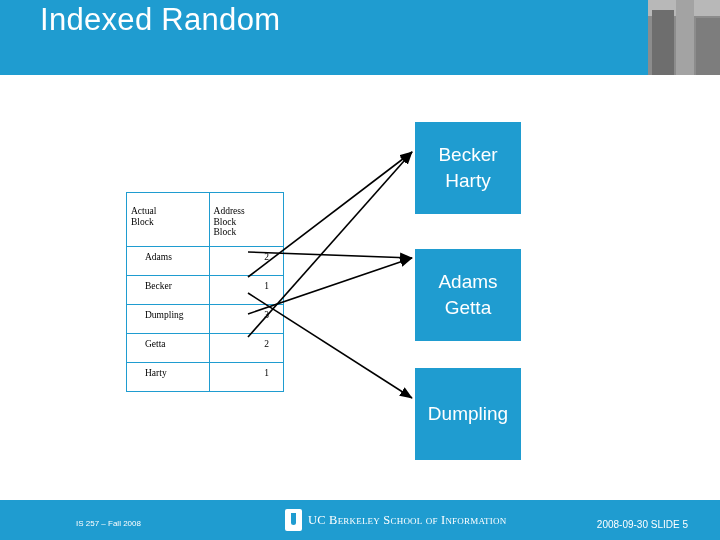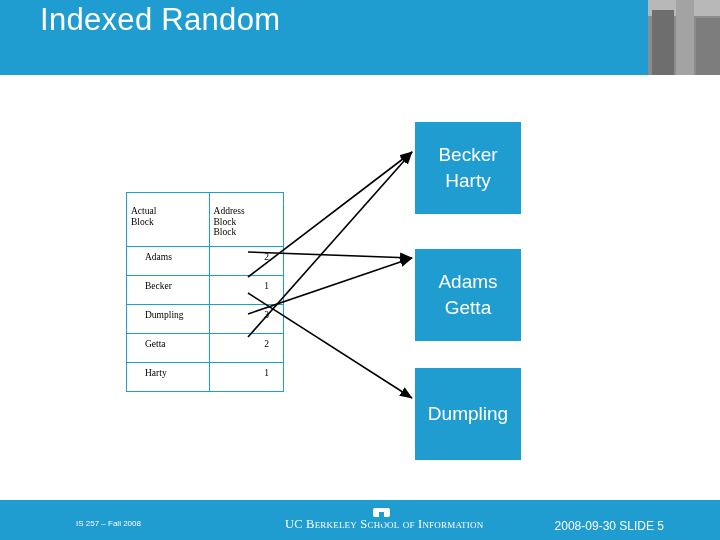--- a/index.html
+++ b/index.html
@@ -150,36 +150,35 @@
     position: absolute;
     left: 40px;
     top: 519px;
     font-size: 8px;
     color: #ffffff;
     font-family: "Liberation Sans", sans-serif;
     padding-left: 36px;
   }
   .footer-right {
     position: absolute;
-    right: 56px;
+    right: 32px;
     top: 519px;
-    font-size: 12px;
+    font-size: 10px;
     color: #ffffff;
     font-family: "Liberation Sans", sans-serif;
     text-align: center;
   }
   .footer-logo {
     position: absolute;
     left: 285px;
     top: 508px;
     height: 24px;
     display: flex;
     align-items: center;
     color: #ffffff;
-    flex-direction: column;
   }
   .footer-logo .mark {
     width: 17px;
     height: 22px;
     background: #ffffff;
     border-radius: 2px;
     position: relative;
     margin-right: 6px;
   }
   .footer-logo .mark:after {

